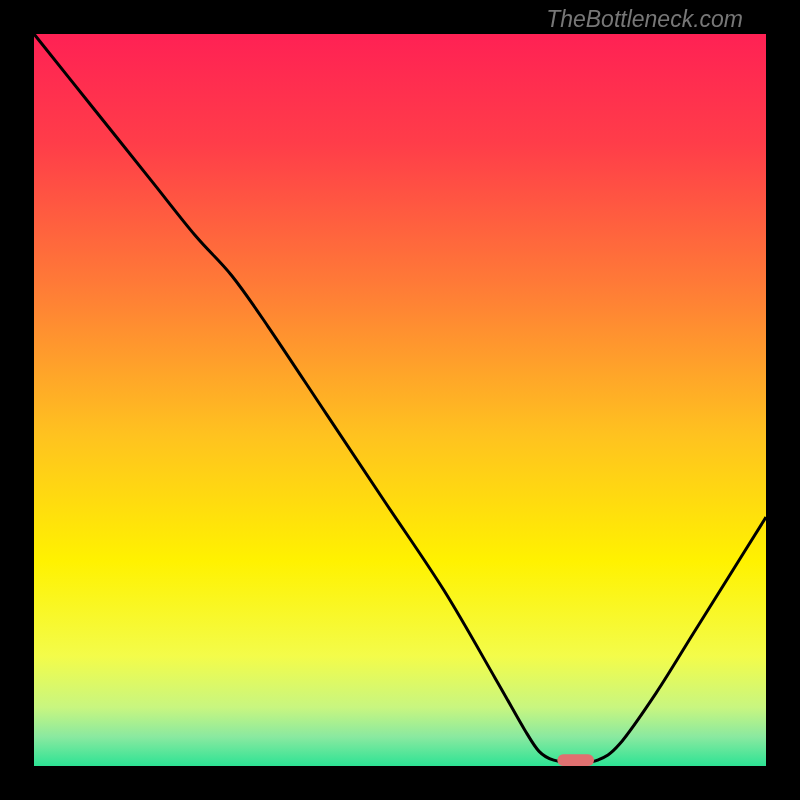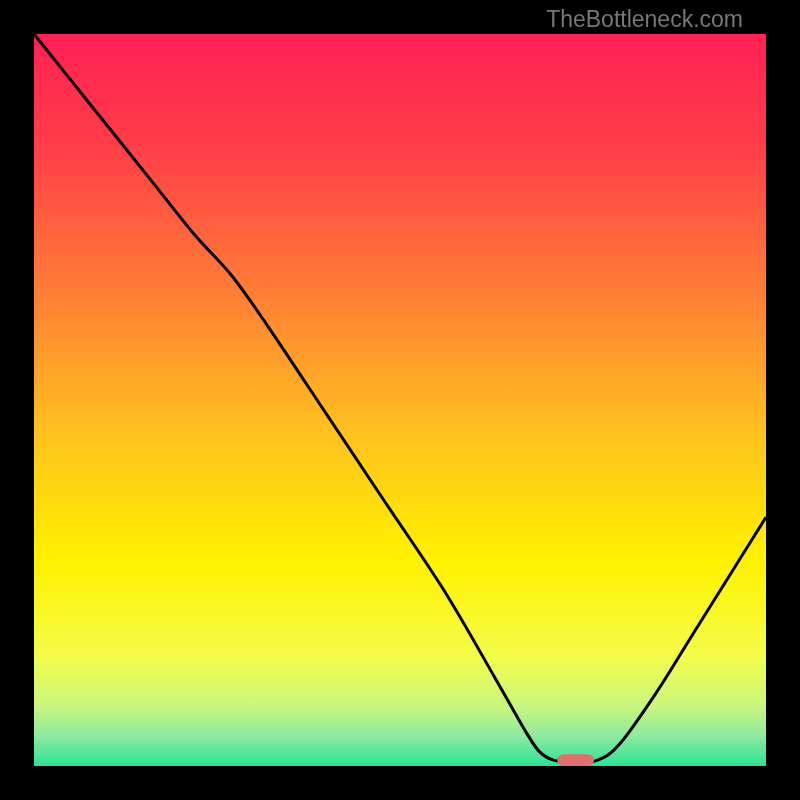--- a/index.html
+++ b/index.html
@@ -10,20 +10,21 @@
     background: #000;
     position: relative;
     font-family: Arial, sans-serif;
   }
   .chart-container {
     position: absolute;
     top: 0;
     left: 0;
     width: 761px;
     height: 800px;
+    font-style: italic;
   }
   .watermark {
     position: absolute;
     top: 6px;
     right: 18px;
     color: #777;
     font-size: 23px;
     font-weight: 500;
     z-index: 10;
   }

